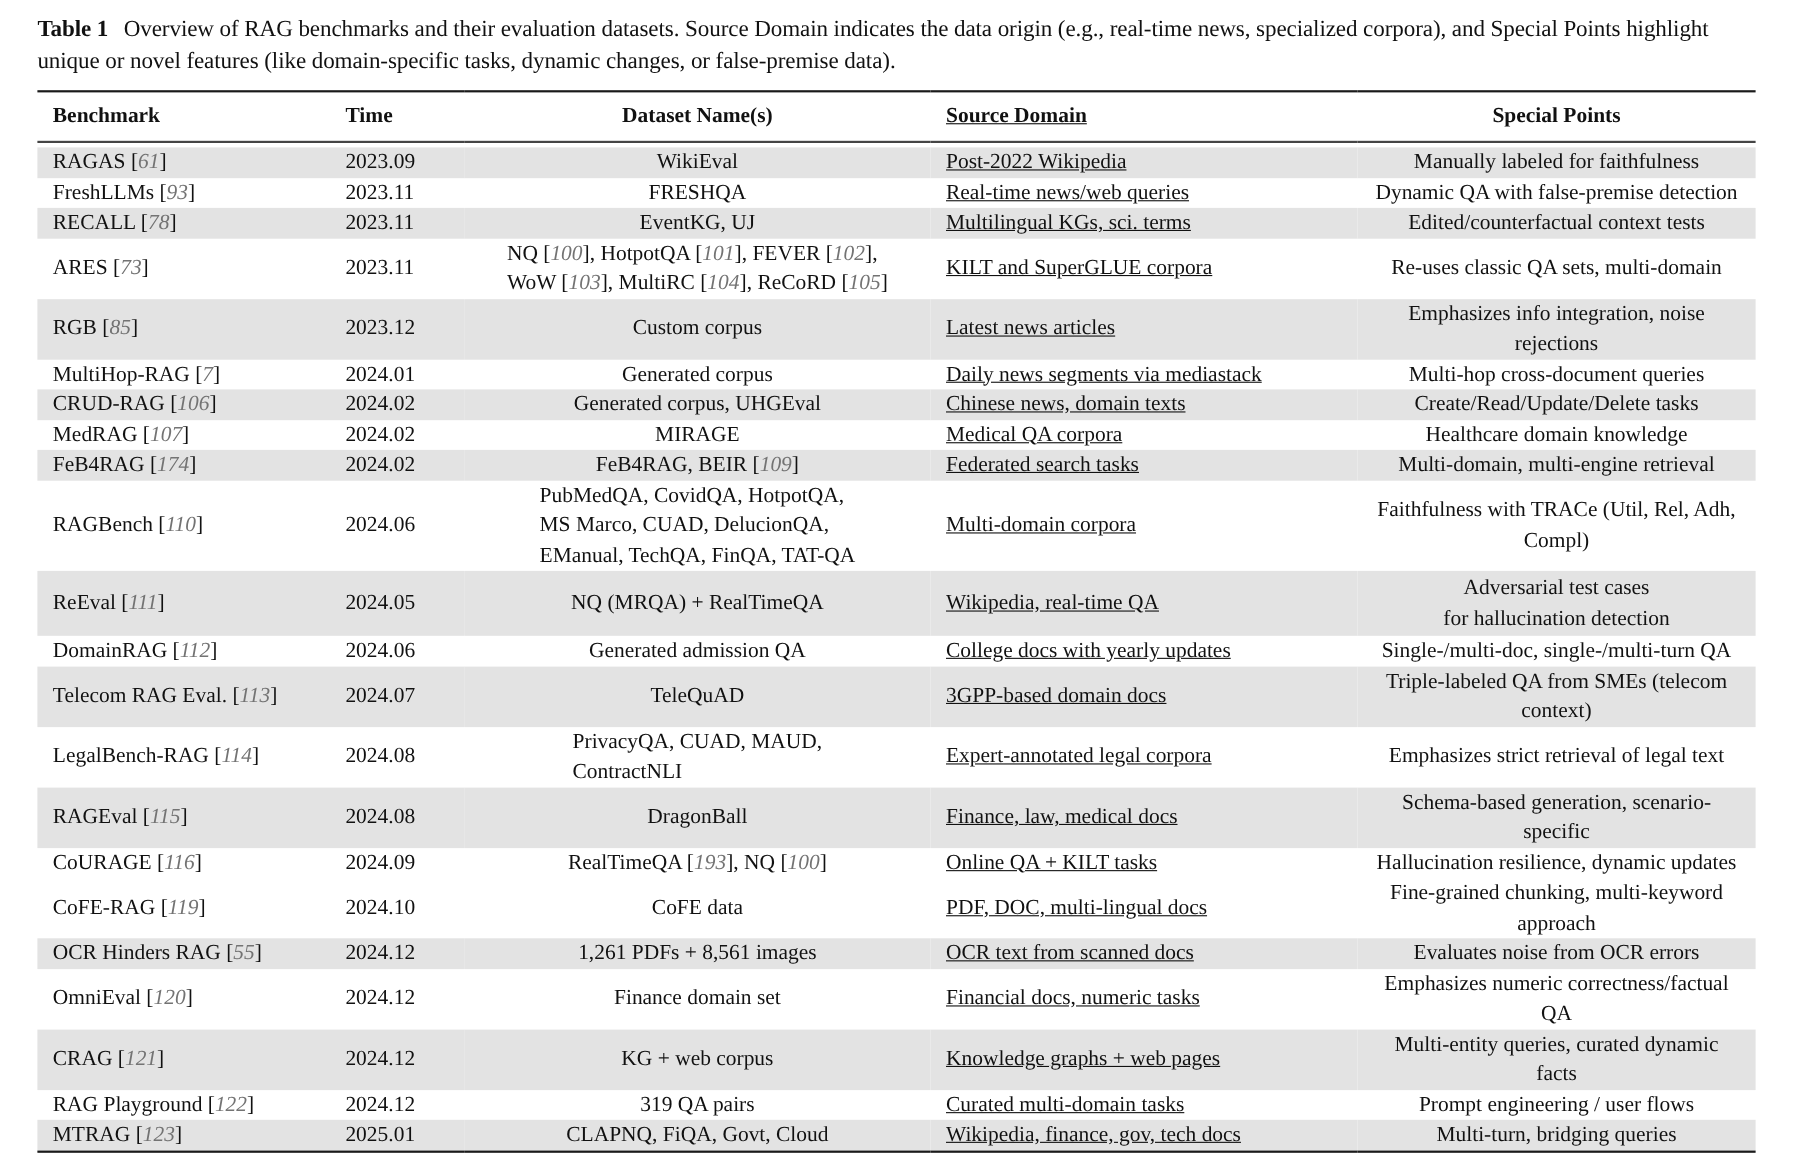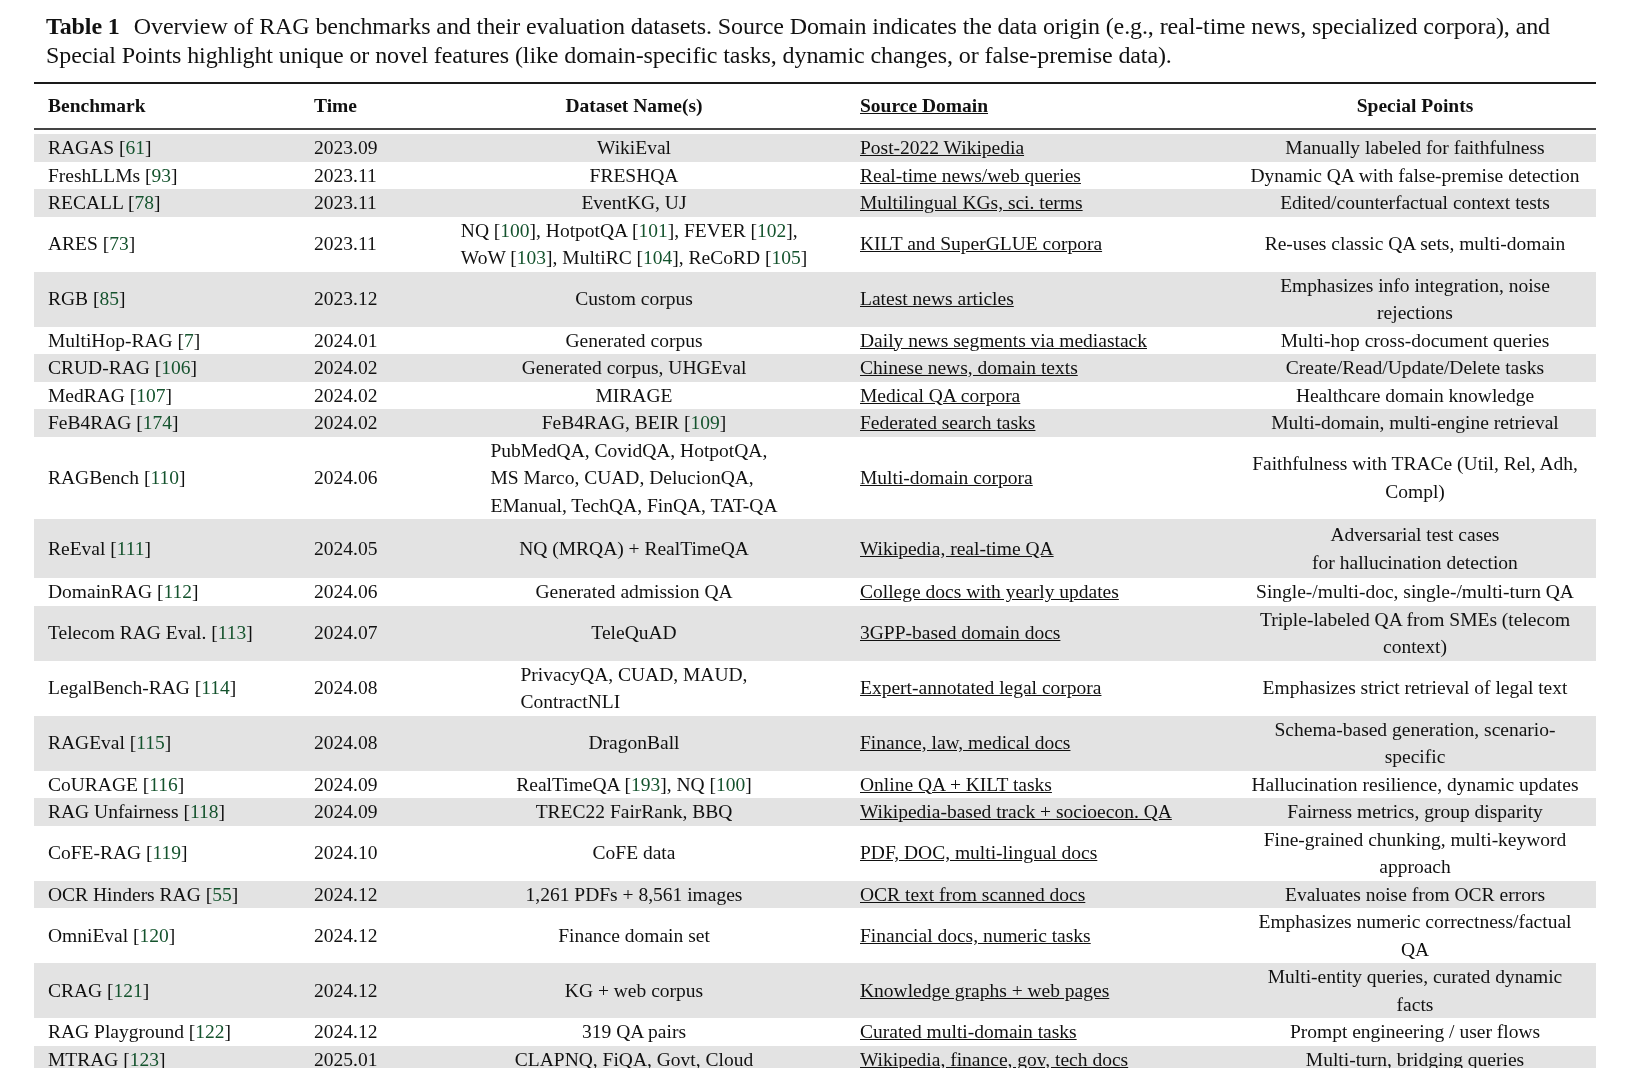--- a/index.html
+++ b/index.html
@@ -3,21 +3,21 @@
   <meta charset="utf-8">
   <style>
     html, body { margin: 0; padding: 0; background: #ffffff; }
     body {
       width: 1636px; height: 1068px; overflow: hidden;
       font-family: "Liberation Serif", "DejaVu Serif", serif;
       color: #111111;
     }
     .page { position: relative; padding: 12px 34px 0 34px; }
     .caption {
-      font-size: 24px; line-height: 29px; margin: 0 0 12px 12px;
+      font-size: 21px; line-height: 29px; margin: 0 0 12px 0;
       letter-spacing: -0.1px;
     }
     .caption .label { font-weight: bold; margin-right: 14px; }
     table.bench {
       width: 1562px; border-collapse: collapse;
       font-size: 19.5px; line-height: 27.5px;
       border-top: 2.5px solid #1a1a1a;
       border-bottom: 2.5px solid #1a1a1a;
     }
     thead th {
@@ -27,21 +27,21 @@
     thead tr.spacer td { height: 4px; padding: 0; }
     th.c-bench, td.c-bench { text-align: left; width: 238px; }
     th.c-time, td.c-time { text-align: left; width: 94px; }
     th.c-ds, td.c-ds { text-align: center; width: 396px; }
     th.c-src, td.c-src { text-align: left; width: 360px; text-decoration: underline; }
     th.c-sp, td.c-sp { text-align: center; }
     tbody td { padding: 0 14px; vertical-align: middle; }
     tbody tr.shade td { background: #e3e3e3; }
     tbody tr.tall td { padding-top: 2px; padding-bottom: 2px; }
     .ds-wrap { display: inline-block; text-align: left; }
-    .ref { color: #14532d; }
+    .ref { color: #737373; font-style: italic; }
     .ln { display: block; }
   </style>
 </head>
 <body>
 
 <div class="page">
   <p class="caption">
     <span class="label">Table 1</span><span>Overview of RAG benchmarks and their evaluation datasets. Source Domain indicates the data origin (e.g., real-time news, specialized corpora), and Special Points highlight unique or novel features (like domain-specific tasks, dynamic changes, or false-premise data).</span>
   </p>
 
@@ -229,31 +229,20 @@
           <td class="c-bench"><span>CoURAGE</span> [<span class="ref">116</span>]</td>
           <td class="c-time">2024.09</td>
           <td class="c-ds"><span><span class="ln"><span>RealTimeQA [</span><span class="ref">193</span><span>], NQ [</span><span class="ref">100</span><span>]</span></span></span></td>
           <td class="c-src">
             <span class="ln">Online QA + KILT tasks</span>
           </td>
           <td class="c-sp">
             <span class="ln">Hallucination resilience, dynamic updates</span>
           </td>
         </tr>
-        <tr class="shade">
-          <td class="c-bench"><span>RAG Unfairness</span> [<span class="ref">118</span>]</td>
-          <td class="c-time">2024.09</td>
-          <td class="c-ds"><span><span class="ln">TREC22 FairRank, BBQ</span></span></td>
-          <td class="c-src">
-            <span class="ln">Wikipedia-based track + socioecon. QA</span>
-          </td>
-          <td class="c-sp">
-            <span class="ln">Fairness metrics, group disparity</span>
-          </td>
-        </tr>
         <tr>
           <td class="c-bench"><span>CoFE-RAG</span> [<span class="ref">119</span>]</td>
           <td class="c-time">2024.10</td>
           <td class="c-ds"><span><span class="ln">CoFE data</span></span></td>
           <td class="c-src">
             <span class="ln">PDF, DOC, multi-lingual docs</span>
           </td>
           <td class="c-sp">
             <span class="ln">Fine-grained chunking, multi-keyword approach</span>
           </td>

